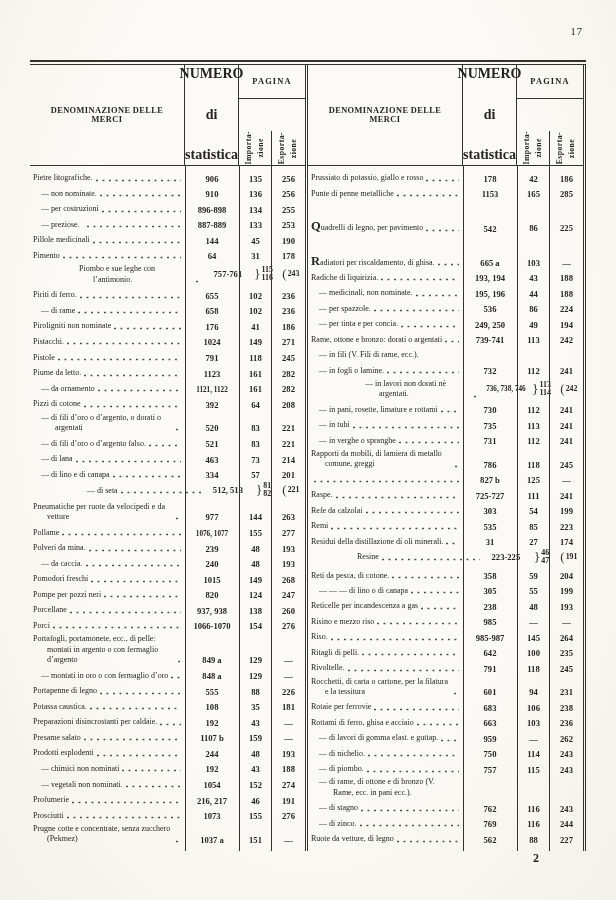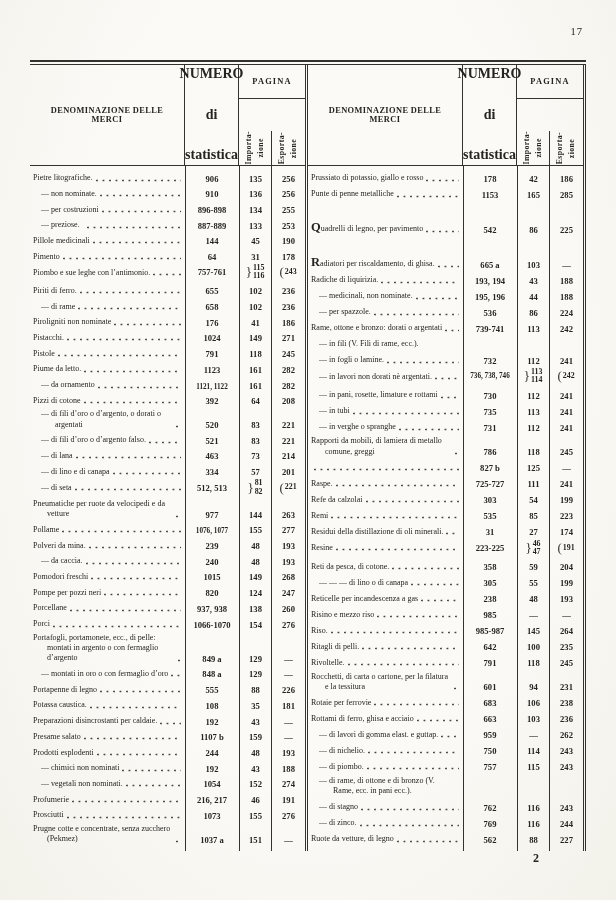--- a/index.html
+++ b/index.html
@@ -27,21 +27,21 @@
   .sub.first{border-right:1px solid #34322c;}
   .vert{writing-mode:vertical-rl;transform:rotate(180deg);white-space:pre-line;
         font-weight:bold;font-size:7.8px;line-height:1.55;text-align:center;letter-spacing:.4px;}
   
   .body{position:relative;height:685px;}
   .vl{position:absolute;top:0;bottom:0;width:1px;background:#34322c;}
   .vl1{left:155px}.vl2{left:209px}.vl3{left:241px}
   .rows{display:flex;flex-direction:column;justify-content:space-between;height:100%;
         box-sizing:border-box;padding:4px 0 5px;}
   .row{display:flex;align-items:flex-end;min-height:14.6px;}
-  .row.stack{align-items:center;}
+  .row.stack{align-items:center;margin-left:46px;}
   .row.gap{margin-top:19px;}
   .c-name{width:155px;box-sizing:border-box;padding:0 3px 1px 3px;display:flex;align-items:flex-end;}
   .nm{font-size:8px;line-height:1.3;padding-left:14px;text-indent:-14px;}
   .ind .nm{padding-left:22px;text-indent:-14px;}
   .cap{font-size:12.5px;font-weight:bold;line-height:.7;}
   .leader{flex:1 1 6px;height:3px;margin:0 1px 2px 3px;
           background-image:radial-gradient(circle at 1px 1.5px,#4a463e .8px,rgba(0,0,0,0) 1.2px);
           background-size:6.5px 3px;background-repeat:repeat-x;}
   .no-dots .leader{background:none;}
   .c-num{width:54px;box-sizing:border-box;text-align:center;font-size:8.6px;font-weight:bold;padding-bottom:1px;}
@@ -863,20 +863,35 @@
                 <div class="c-imp">
                   <span class="brace"></span>
                   <span class="val">86</span>
                 </div>
                 <div class="c-esp">
                   <span class="brace"></span>
                   <span class="val">224</span>
                 </div>
               </div>
 
+              <div class="row ind">
+                <div class="c-name">
+                  <span class="nm"><span class="cap"></span><span>— per tinta e per concia.</span></span>
+                  <span class="leader"></span>
+                </div>
+                <div class="c-num">249, 250</div>
+                <div class="c-imp">
+                  <span class="brace"></span>
+                  <span class="val">49</span>
+                </div>
+                <div class="c-esp">
+                  <span class="brace"></span>
+                  <span class="val">194</span>
+                </div>
+              </div>
 
               <div class="row">
                 <div class="c-name">
                   <span class="nm"><span class="cap"></span><span>Rame, ottone e bronzo: dorati o argentati</span></span>
                   <span class="leader"></span>
                 </div>
                 <div class="c-num">739-741</div>
                 <div class="c-imp">
                   <span class="brace"></span>
                   <span class="val">113</span>

